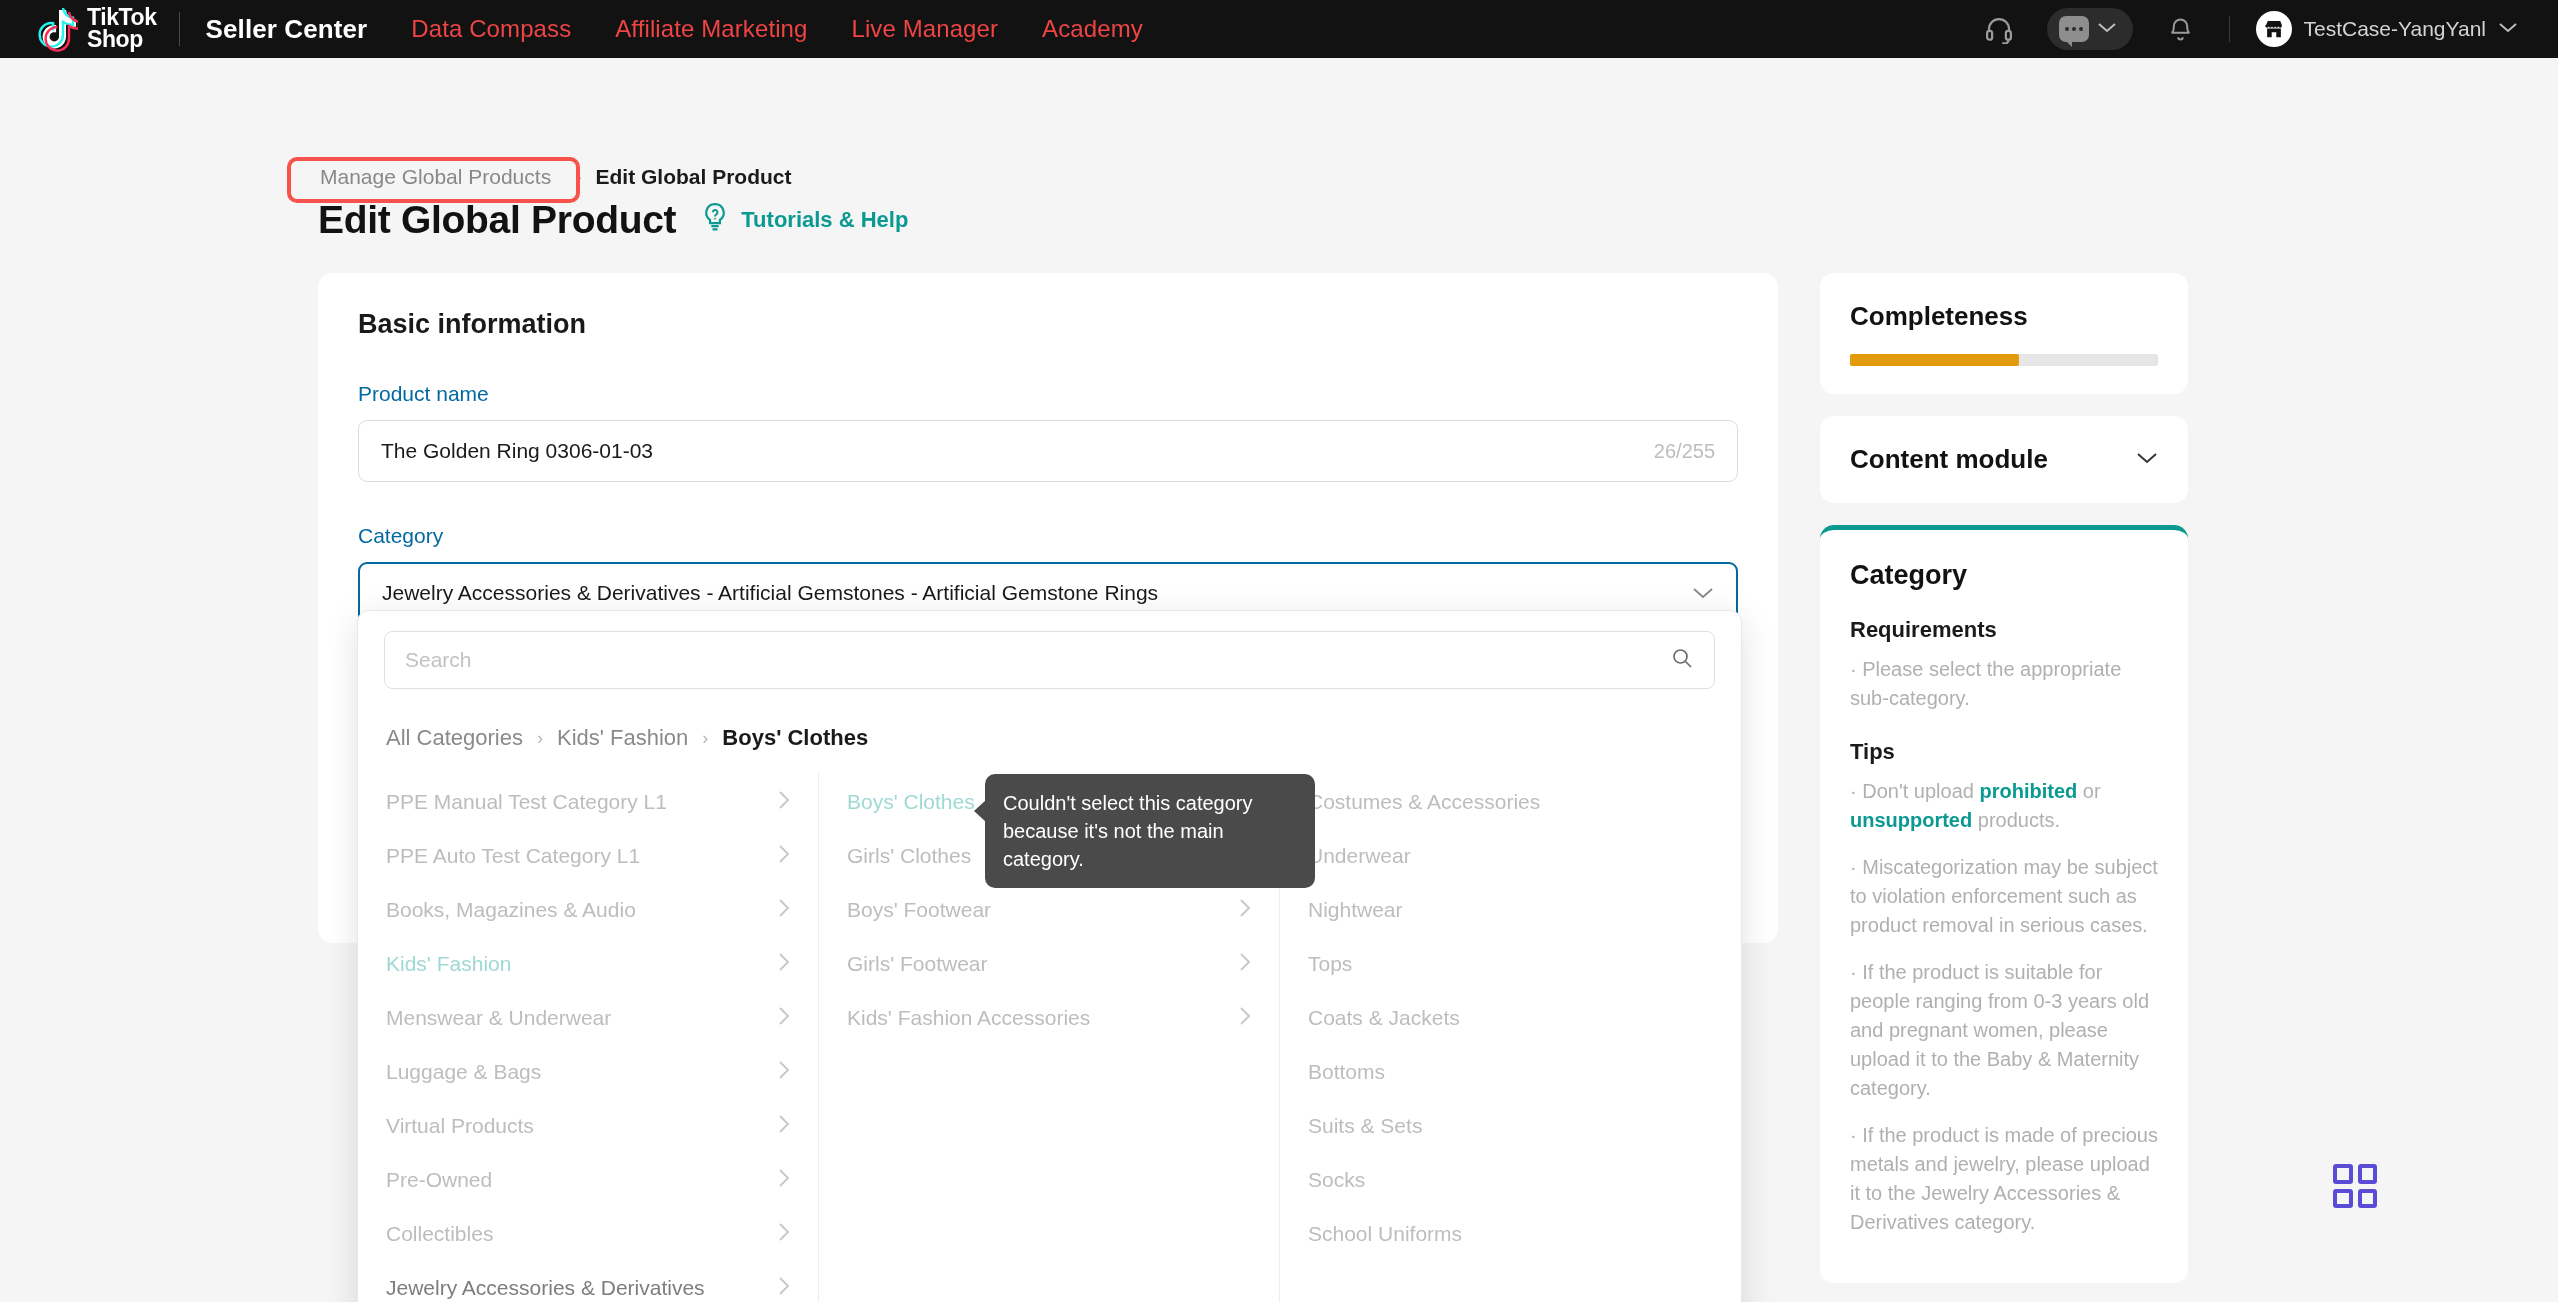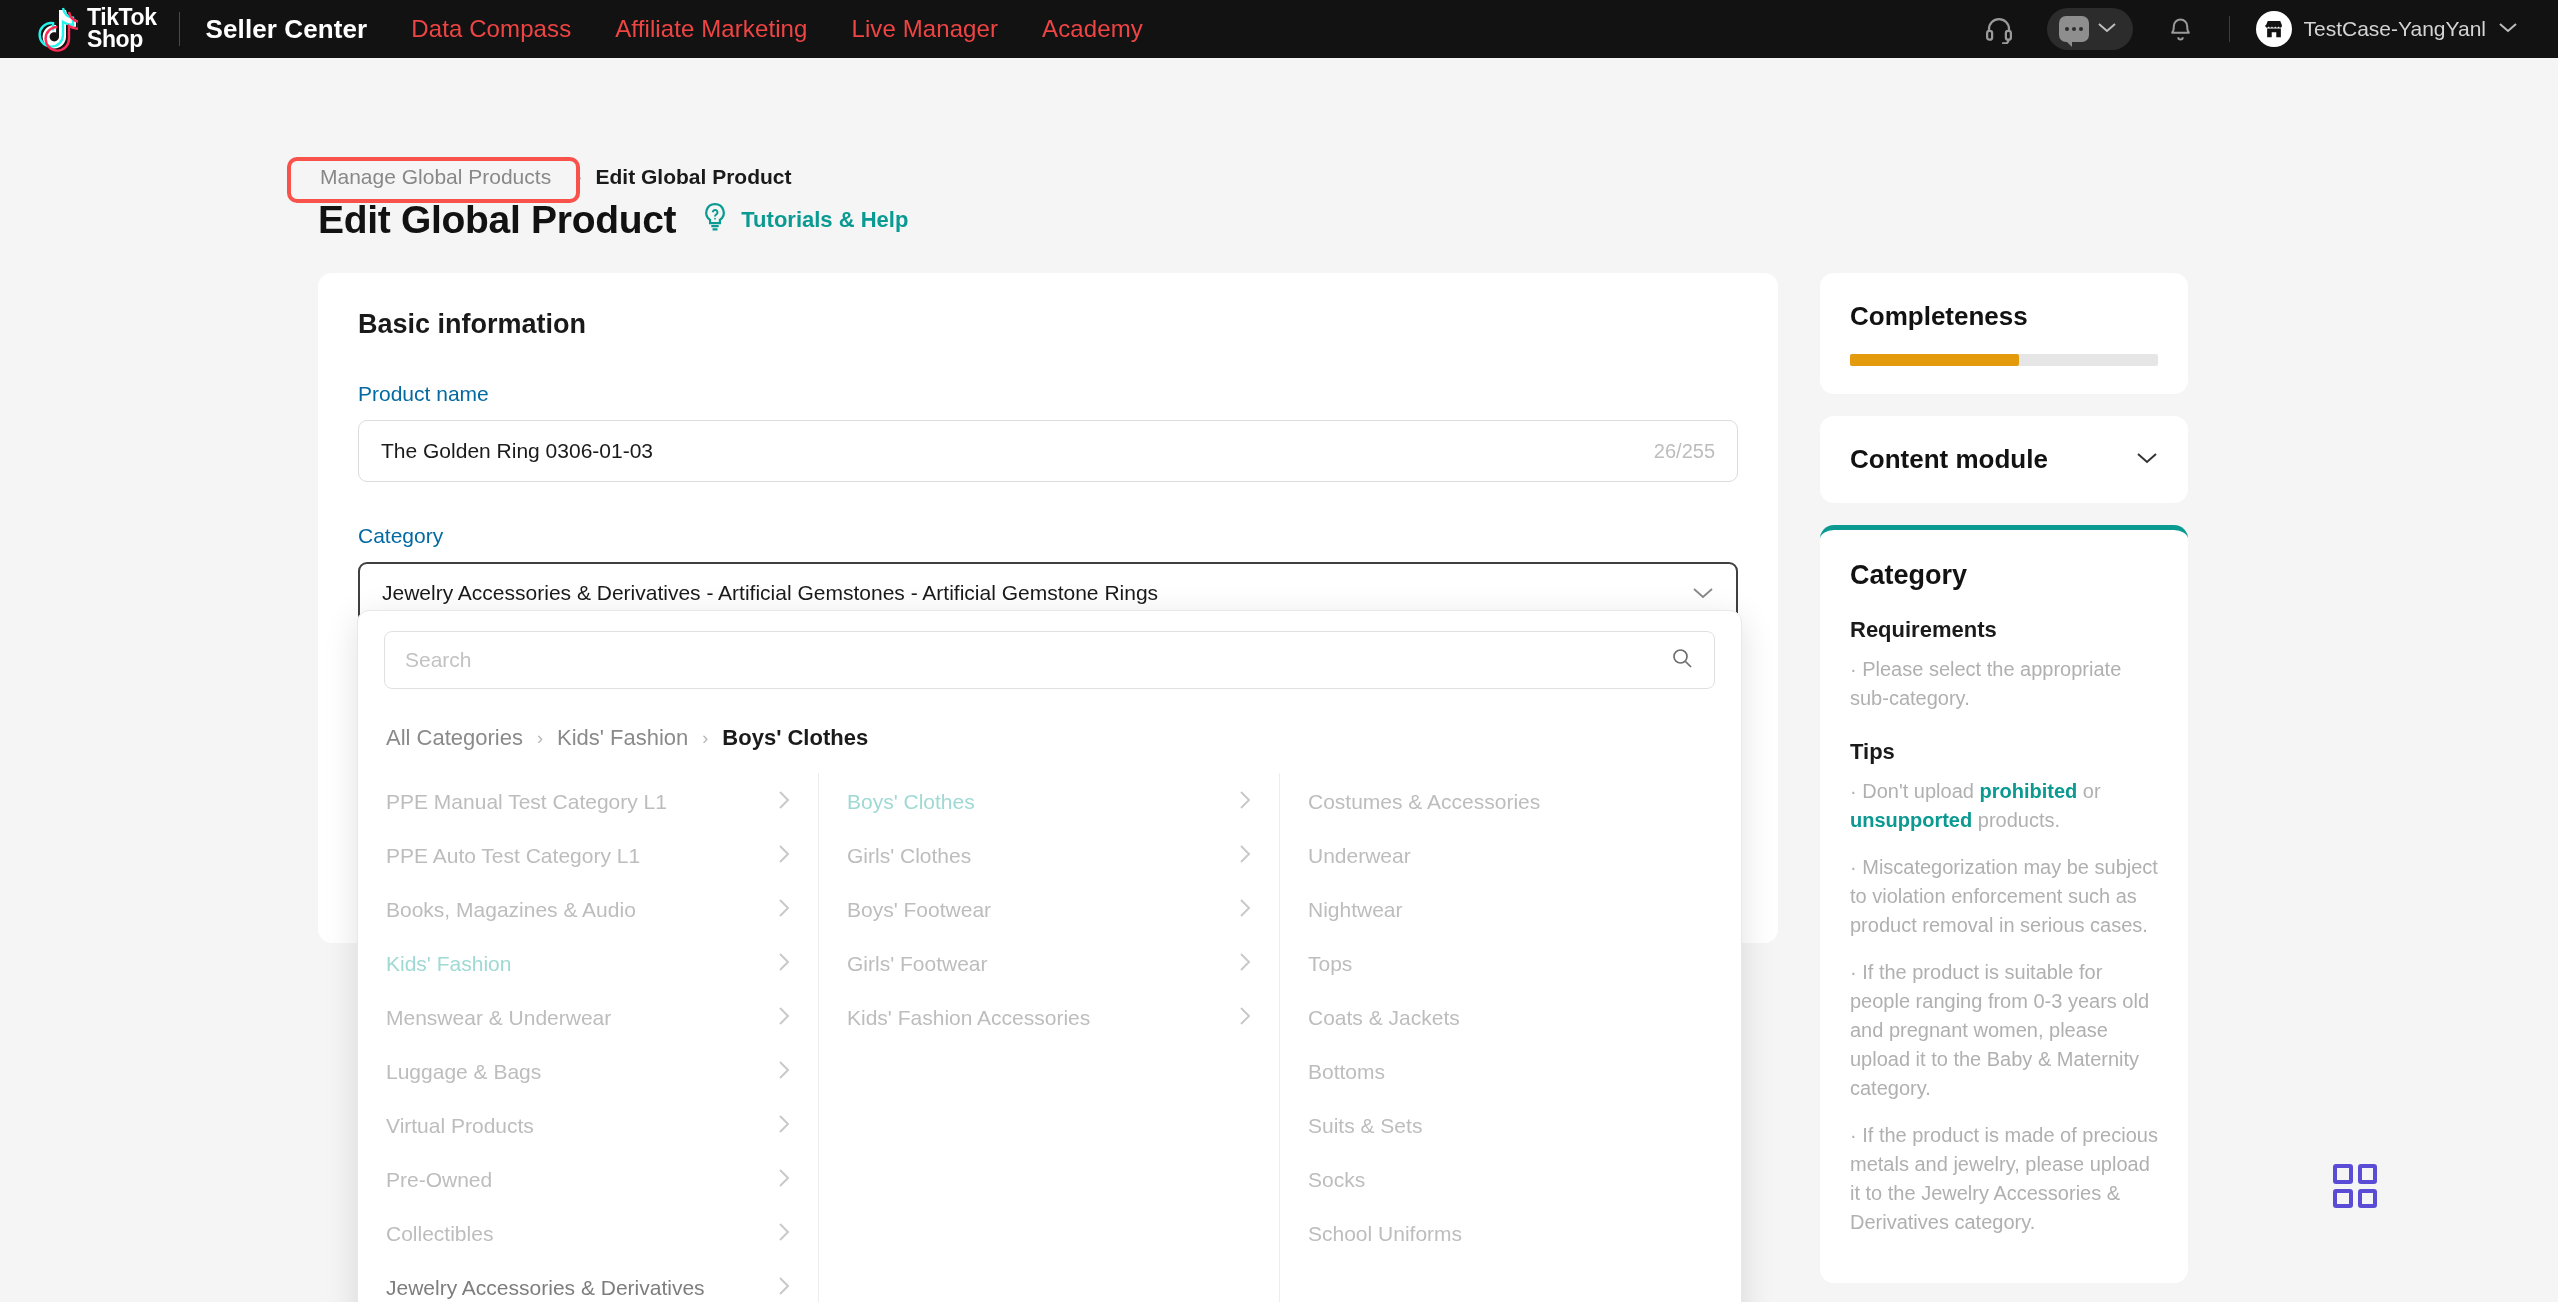--- a/index.html
+++ b/index.html
@@ -58,21 +58,21 @@
   .card-pad { padding: 36px 40px 30px 40px; }
   .section-title { font-size: 27px; font-weight: bold; color: #1a1a1a; }
   .field-label { font-size: 21px; color: #0369a1; margin-top: 42px; margin-bottom: 14px; }
   .input-box {
     height: 62px; border: 1px solid #dcdcdc; border-radius: 9px; display: flex;
     align-items: center; padding: 0 22px; background: #fff; justify-content: center;
   }
   .input-val { font-size: 21px; color: #1a1a1a; flex: 1; }
   .counter { font-size: 20px; color: #bdbdbd; }
   .select-box {
-    height: 62px; border: 2px solid #404040; border-radius: 9px; display: flex;
+    height: 62px; border: 2px solid #0369a1; border-radius: 9px; display: flex;
     align-items: center; padding: 0 22px; background: #fff; cursor: pointer;
   }
   .select-val { font-size: 21px; color: #1a1a1a; flex: 1; }
   .chev { color: #777; font-size: 20px; }
 
   .footer-btns { position: absolute; right: 40px; bottom: 26px; display: flex; gap: 22px; z-index: 1; }
   .btn { height: 56px; border-radius: 9px; font-size: 22px; padding: 0 36px; display: flex; align-items: center; justify-content: center; cursor: pointer; border: none; }
   .btn-discard { background: #f4f4f4; color: #1a1a1a; }
   .btn-update { background: #0a9a92; color: #fff; }
 
@@ -394,20 +394,21 @@
           <div class="cat-row">
             <span>Socks</span>
           </div>
           <div class="cat-row">
             <span>School Uniforms</span>
           </div>
         </div>
     </div>
   </div>
 
+  <div class="tooltip">Couldn't select this category because it's not the main category.</div>
 
   <div class="rail">
     <div class="rail-card">
       <div class="rail-h">Completeness</div>
       <div class="progress-track">
         <div class="progress-fill" id="progress-fill" style="width: 55%;"></div>
       </div>
     </div>
 
     <div class="rail-card">

